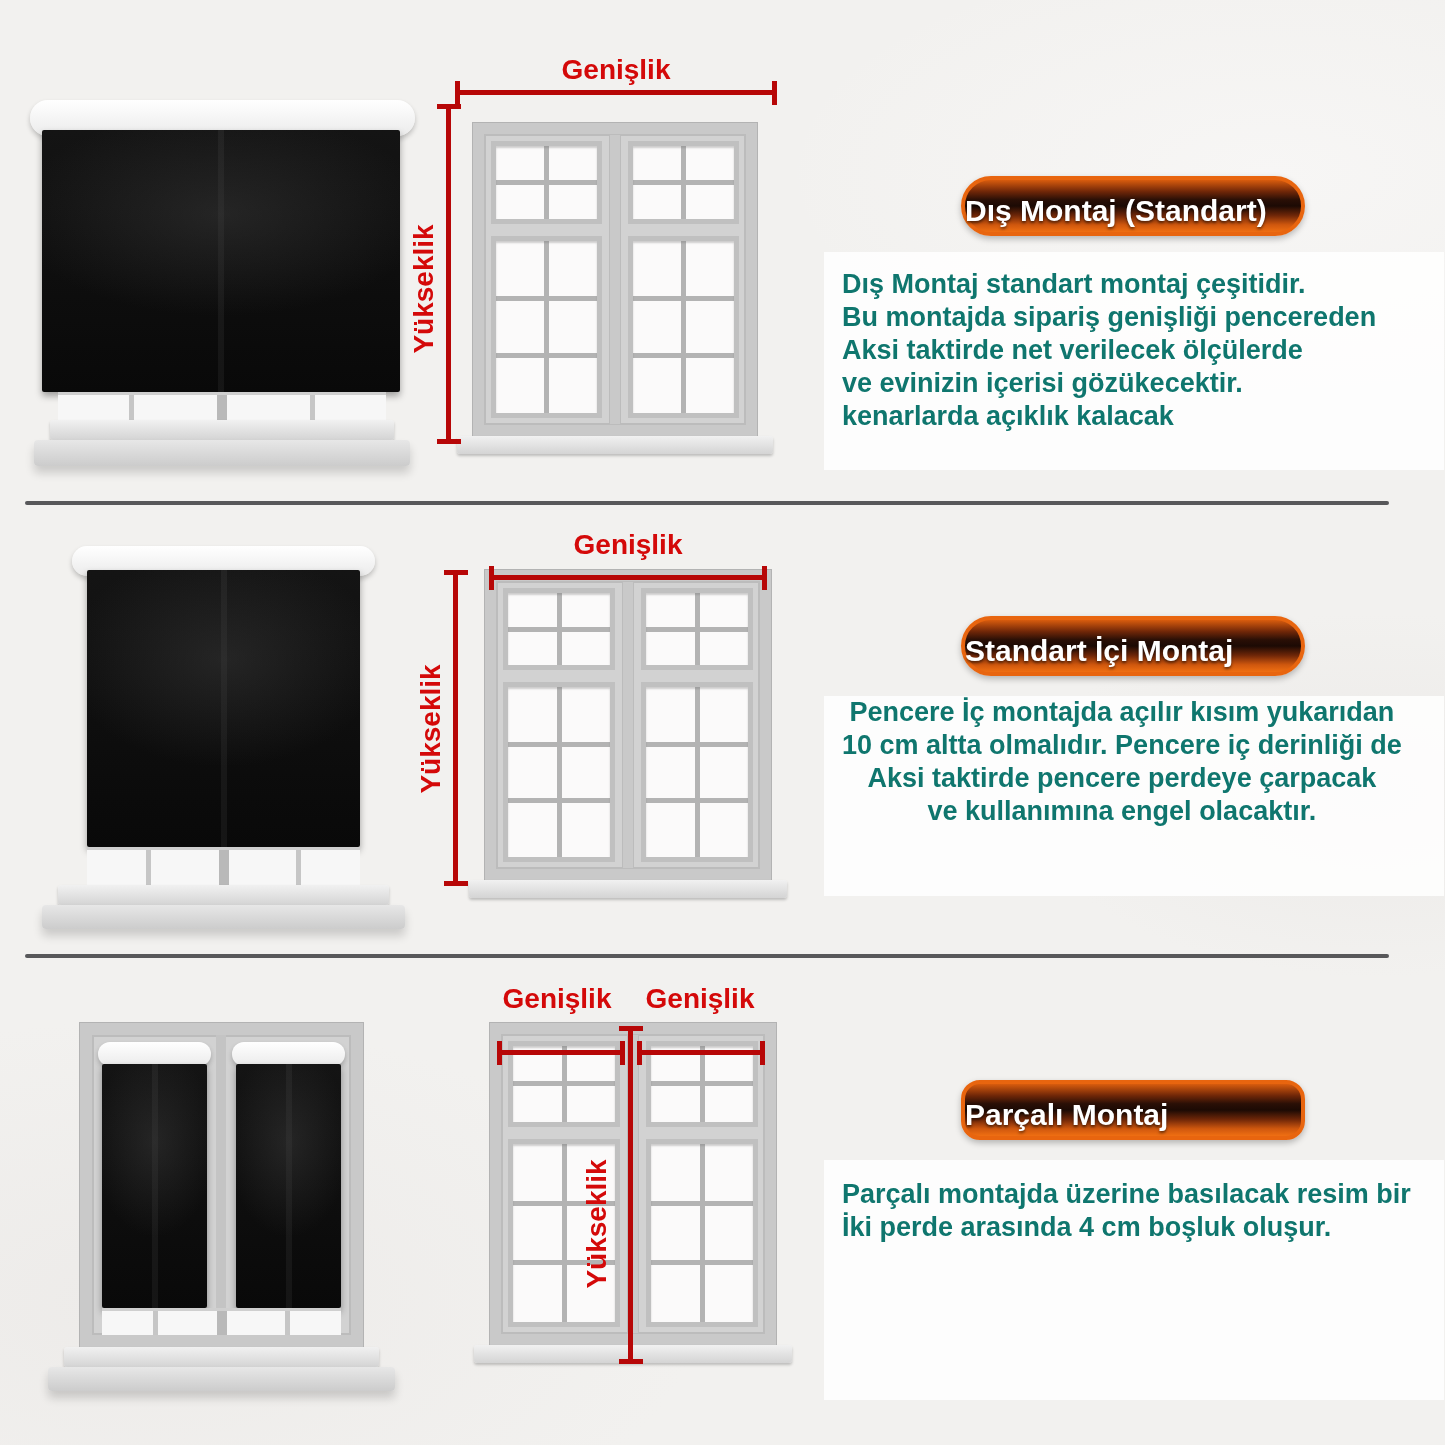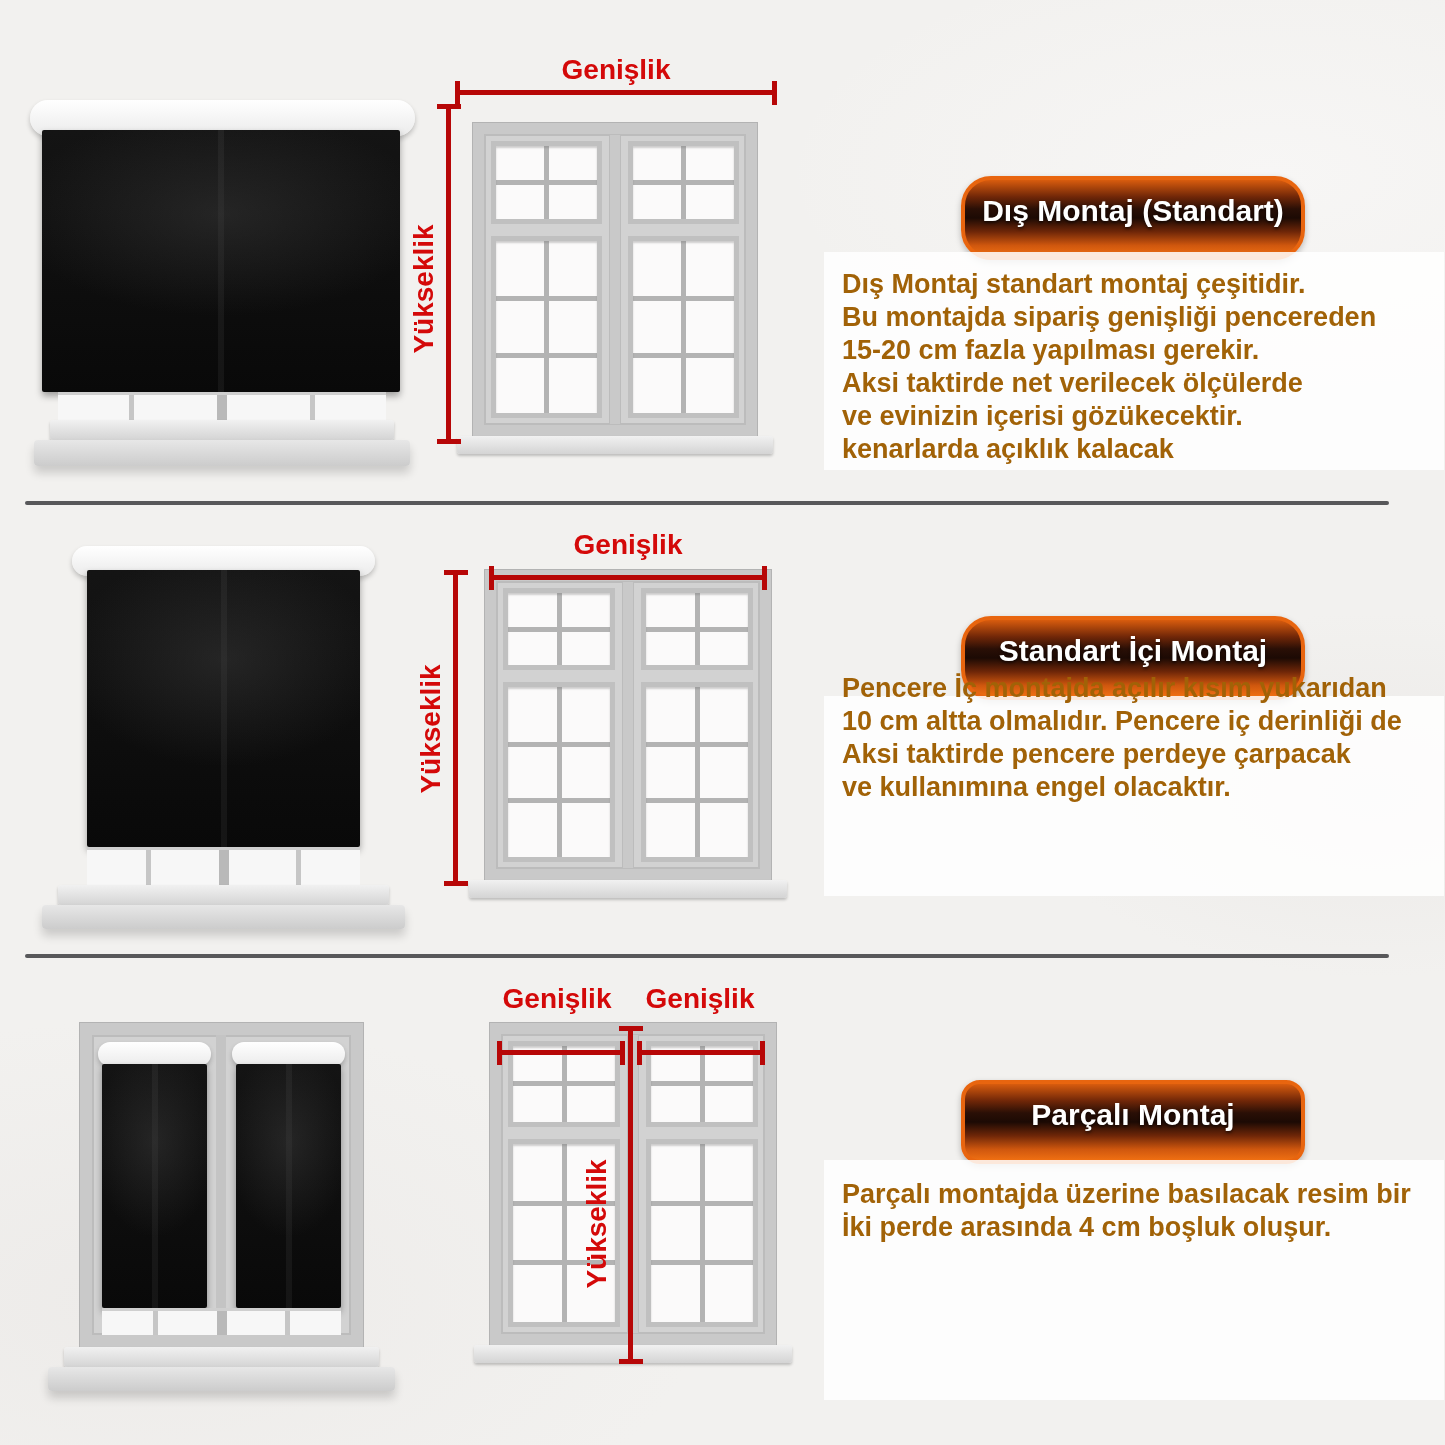--- a/index.html
+++ b/index.html
@@ -10,31 +10,31 @@
       radial-gradient(700px 320px at 88% 12%, #f7f6f5, rgba(247,246,245,0) 70%),
       radial-gradient(800px 400px at 10% 90%, #edebe9, rgba(237,235,233,0) 70%),
       radial-gradient(500px 260px at 95% 55%, #eceae8, rgba(236,234,232,0) 70%),
       #f2f1ef;
   }
   .abs{position:absolute;}
   
   .sep{position:absolute;height:4px;background:#58585a;border-radius:2px;}
   
   .badge{
-    position:absolute;height:84px;border-radius:30px;
+    position:absolute;height:60px;border-radius:30px;
     border:4px solid #e8650f;box-sizing:border-box;
     background:linear-gradient(180deg,#d85c0e 0%,#712708 22%,#2a0f06 38%,#1c0a04 50%,#6e2608 68%,#cf570e 86%,#ef6f12 100%);
-    color:#ffffff;text-align:center;line-height:62px;font-size:30px;
+    color:#ffffff;text-align:left;line-height:62px;font-size:30px;
     text-shadow:0 2px 3px rgba(0,0,0,.55);
     box-shadow:0 3px 6px rgba(0,0,0,.25);
     white-space:nowrap;
   }
   
   .panel{position:absolute;background:rgba(255,255,255,.85);}
-  .desc{position:absolute;color:#a16207;font-size:27px;line-height:33px;white-space:nowrap;}
+  .desc{position:absolute;color:#0f766e;font-size:27px;line-height:33px;white-space:nowrap;}
   .desc div{height:33px;}
   
   .dimh{position:absolute;height:5px;background:#b70707;}
   .dimh::before,.dimh::after{content:"";position:absolute;width:5px;height:24px;top:-9.5px;background:#b70707;}
   .dimh::before{left:0;} .dimh::after{right:0;}
   .dimv{position:absolute;width:5px;background:#b70707;}
   .dimv::before,.dimv::after{content:"";position:absolute;height:5px;width:24px;left:-9.5px;background:#b70707;}
   .dimv::before{top:0;} .dimv::after{bottom:0;}
   .rlabel{position:absolute;color:#d40909;font-size:28px;text-align:center;white-space:nowrap;}
   .vrot{transform:rotate(-90deg);transform-origin:center center;}
@@ -108,21 +108,20 @@
   <div class="rlabel" style="left:536px;top:54px;width:160px;">Genişlik</div>
   <div class="dimh" style="left:455px;top:90px;width:322px;"></div>
   <div class="dimv" style="left:446px;top:104px;height:340px;"></div>
   <div class="rlabel vrot" style="left:344px;top:273px;width:160px;">Yükseklik</div>
 
   <div class="badge" style="left:961px;top:176px;width:344px;">Dış Montaj (Standart)</div>
   <div class="panel" style="left:824px;top:252px;width:620px;height:218px;"></div>
   <div class="desc" style="left:842px;top:268px;">
     <div>Dış Montaj standart montaj çeşitidir.</div>
     <div>Bu montajda sipariş genişliği pencereden</div>
-    <div>15-20 cm fazla yapılması gerekir.</div>
     <div>Aksi taktirde net verilecek ölçülerde</div>
     <div>ve evinizin içerisi gözükecektir.</div>
     <div>kenarlarda açıklık kalacak</div>
   </div>
 </div>
 
 <div class="sep" style="left:25px;top:501px;width:1364px;"></div>
 
 <div>
 
@@ -149,21 +148,21 @@
   </div>
   <div class="ledge" style="left:469px;top:880px;width:318px;height:18px;"></div>
 
   <div class="rlabel" style="left:548px;top:529px;width:160px;">Genişlik</div>
   <div class="dimh" style="left:489px;top:575px;width:278px;"></div>
   <div class="dimv" style="left:453px;top:570px;height:316px;"></div>
   <div class="rlabel vrot" style="left:351px;top:713px;width:160px;">Yükseklik</div>
 
   <div class="badge" style="left:961px;top:616px;width:344px;">Standart İçi Montaj</div>
   <div class="panel" style="left:824px;top:696px;width:620px;height:200px;"></div>
-  <div class="desc" style="left:842px;top:672px;">
+  <div class="desc" style="left:842px;top:696px;text-align:center;">
     <div>Pencere İç montajda açılır kısım yukarıdan</div>
     <div>10 cm altta olmalıdır. Pencere iç derinliği de</div>
     <div>Aksi taktirde pencere perdeye çarpacak</div>
     <div>ve kullanımına engel olacaktır.</div>
   </div>
 </div>
 
 <div class="sep" style="left:25px;top:954px;width:1364px;"></div>
 
 <div>

